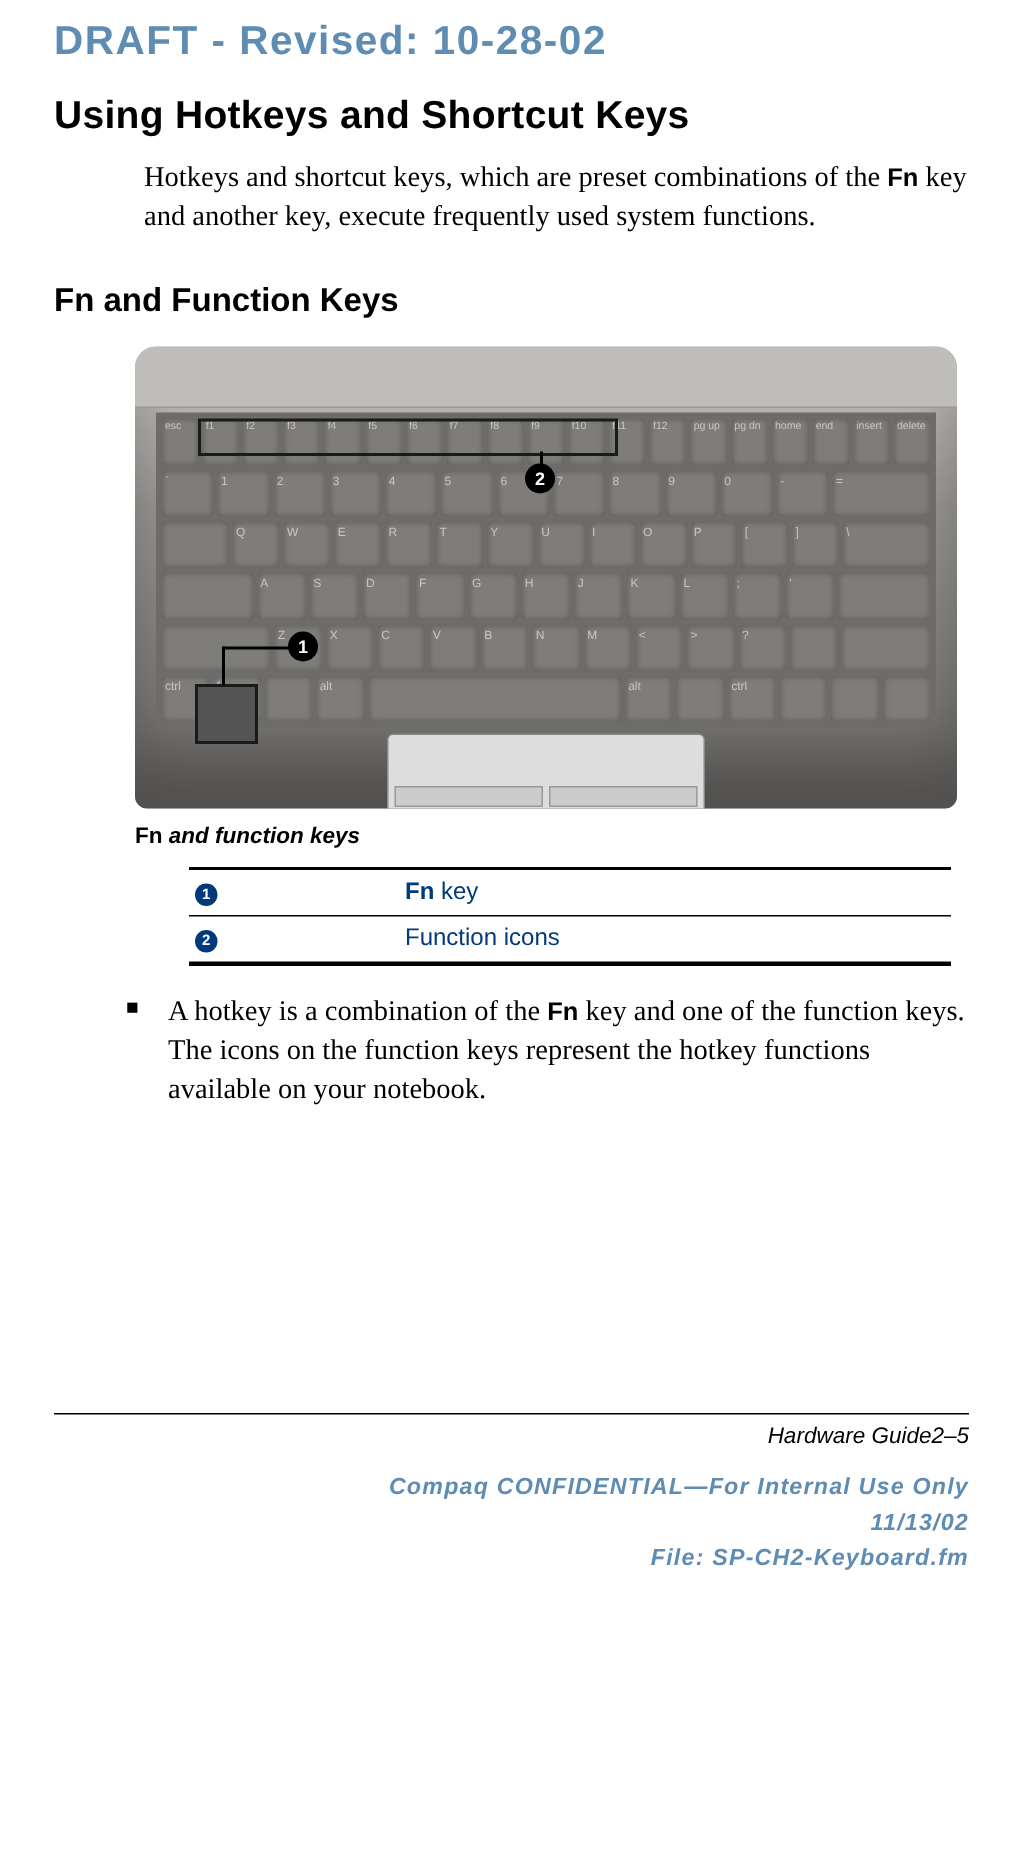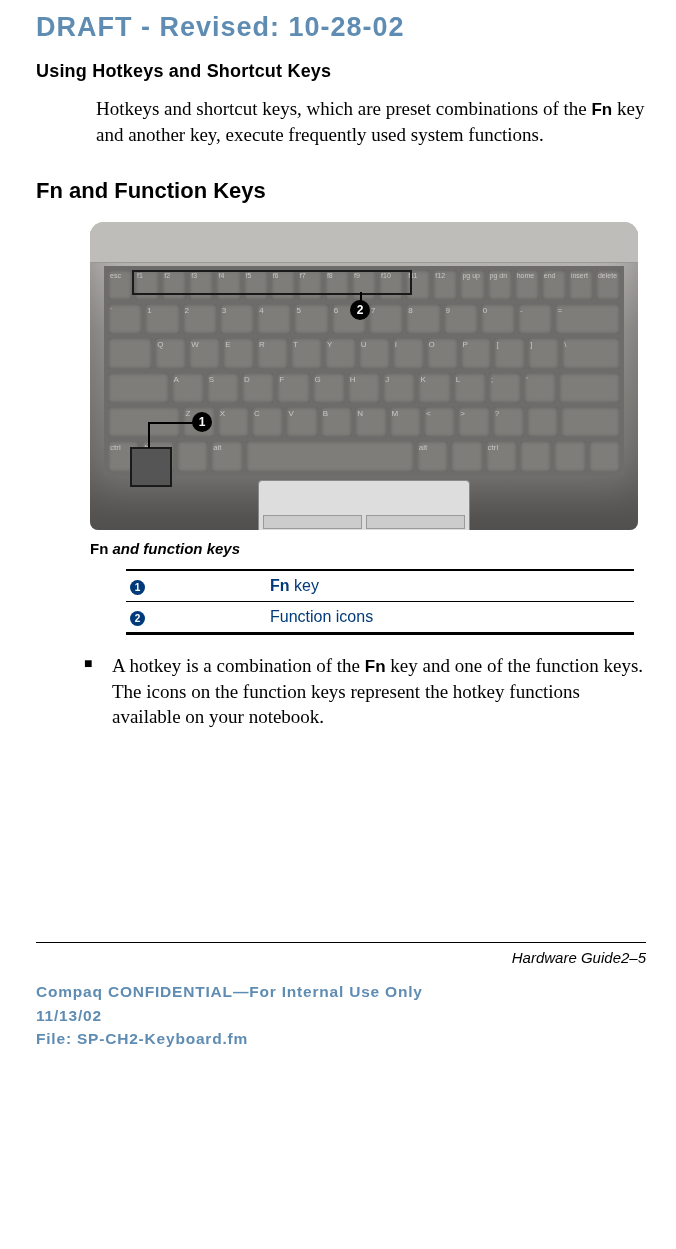--- a/index.html
+++ b/index.html
@@ -31,21 +31,21 @@
     font-style: italic;
     font-family: Arial, Helvetica, sans-serif;
     font-size: 15px;
     padding-bottom: 6px;
     border-bottom: 1.5px solid #000;
     margin-bottom: 50px;
   }
   h1.section {
     font-family: Arial, Helvetica, sans-serif;
     font-weight: bold;
-    font-size: 18px;
+    font-size: 26px;
     margin: 12px 0 14px 0;
     letter-spacing: 0.2px;
   }
   p.intro {
     margin: 0 0 30px 60px;
     line-height: 1.35;
     font-size: 19px;
   }
   p.intro .fn {
     font-family: Arial, Helvetica, sans-serif;
@@ -179,24 +179,25 @@
   .footer-line {
     border-top:1.5px solid #000;
     padding-top:6px;
     display:flex; justify-content:flex-end;
     font-family: Arial, Helvetica, sans-serif;
     font-style:italic;
     font-size:15px;
   }
   .footer-conf {
     margin-top:14px;
-    text-align:left;
+    text-align:right;
     color:#5f8cb3;
     font-family: Arial, Helvetica, sans-serif;
     font-weight:bold;
+    font-style:italic;
     font-size:15.5px;
     letter-spacing:0.8px;
     line-height:1.5;
   }
 </style>
 </head>
 <body>
 
 <div class="page">
 

